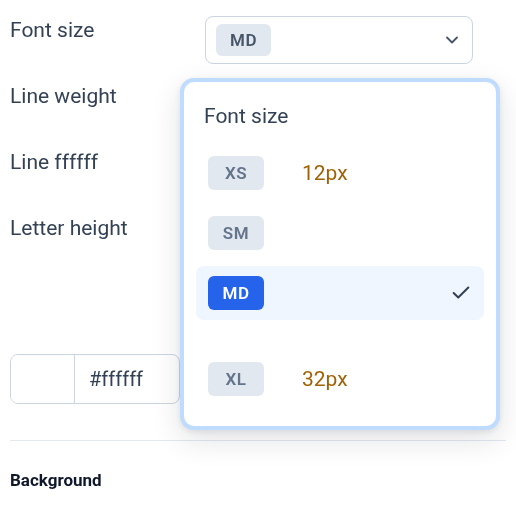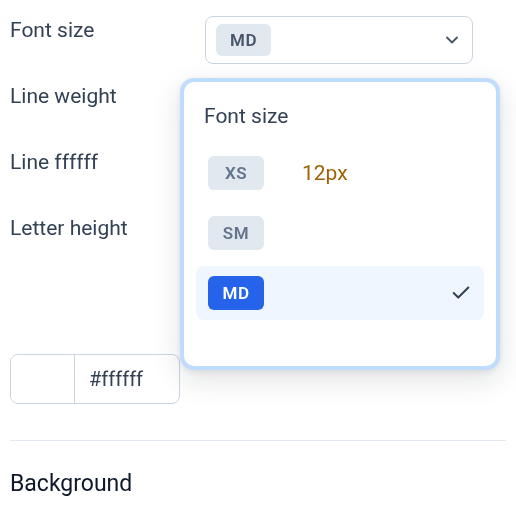--- a/index.html
+++ b/index.html
@@ -80,22 +80,22 @@
     top: 440px;
     left: 10px;
     right: 10px;
     height: 1px;
     background: #e2e8f0;
   }
   .section-title {
     position: absolute;
     top: 470px;
     left: 10px;
-    font-weight: 400;
-    font-size: 23px;
+    font-weight: 700;
+    font-size: 17px;
     color: #0f172a;
   }
   .dropdown {
     position: absolute;
     top: 78px;
     left: 180px;
     width: 320px;
     background: #fff;
     border-radius: 14px;
     box-shadow: 0 10px 30px rgba(15,23,42,0.12), 0 2px 6px rgba(15,23,42,0.08);
@@ -202,13 +202,17 @@
     <span class="check">
       <svg width="22" height="22" viewBox="0 0 24 24" fill="none" stroke="currentColor" stroke-width="2.2" stroke-linecap="round" stroke-linejoin="round">
           <polyline points="20 6 9 17 4 12"></polyline>
         </svg>
     </span>
   </div>
 
   <div class="option">
   </div>
 
+  <div class="option">
+    <span class="badge">XL</span>
+    <span class="size-text">32px</span>
+  </div>
 </div>
 
 </body></html>

